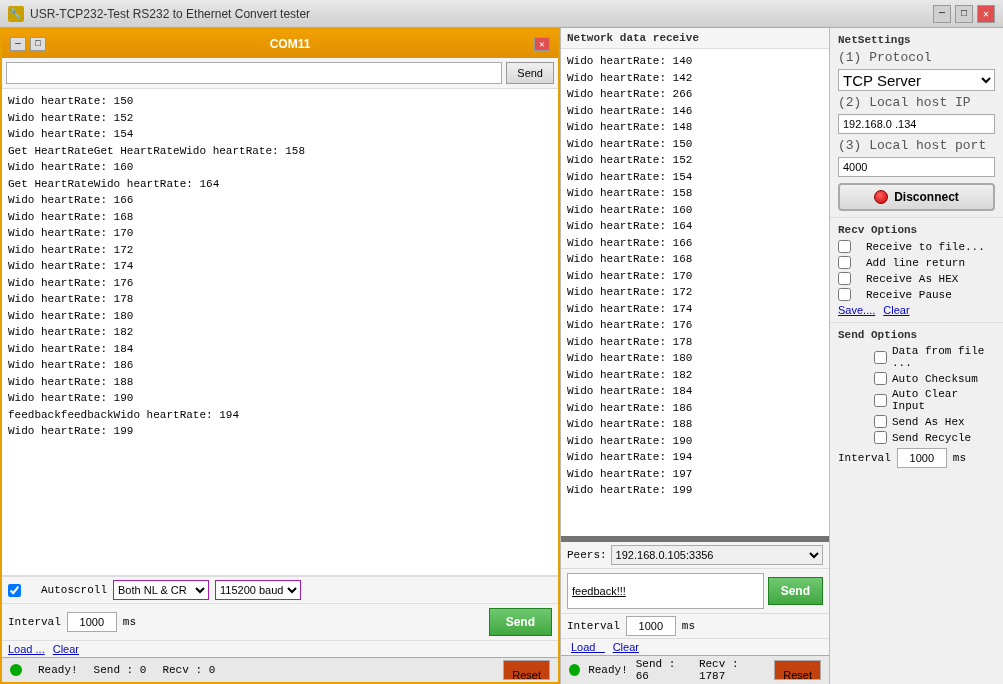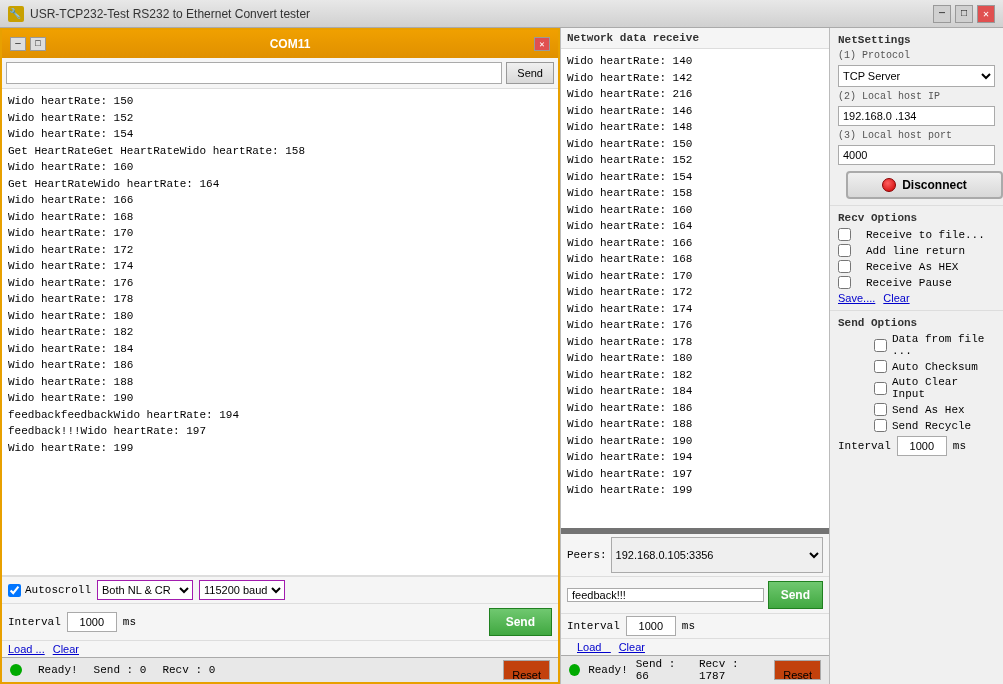--- a/index.html
+++ b/index.html
@@ -131,21 +131,21 @@
     .com-log div { white-space: pre-wrap; }
 
     .com-bottom-bar {
       background: #f5f5f5;
       border-top: 1px solid #ddd;
       padding: 3px 6px;
       display: flex;
       align-items: center;
       gap: 6px;
     }
-    .autoscroll-cb { display: flex; align-items: center; gap: 4px; }
+    .autoscroll-cb { display: flex; align-items: center; gap: 20px; }
     .dropdown-sm {
       height: 20px;
       font-size: 11px;
       border: 1px solid #a21caf;
       background: white;
     }
 
     
     .com-send-row {
       background: #f5f5f5;
@@ -250,39 +250,40 @@
       border-top: 6px solid #737373;
       padding: 3px 6px;
       display: flex;
       align-items: center;
       gap: 4px;
       font-size: 11px;
     }
     .peers-label { font-size: 11px; }
     .peers-dropdown {
       flex: 1;
-      height: 36px;
+      height: 20px;
       font-size: 11px;
       border: 1px solid #aaa;
     }
 
     .net-send-input-row {
       background: #f5f5f5;
       border-top: 1px solid #ddd;
       padding: 4px 6px;
       display: flex;
       align-items: center;
       gap: 4px;
     }
     .net-send-input {
       flex: 1;
-      height: 14px;
+      height: 36px;
       border: 1px solid #aaa;
       font-size: 11px;
       padding: 2px 4px;
+      text-decoration: underline;
     }
     .net-send-btn {
       height: 28px;
       padding: 0 12px;
       background: linear-gradient(to bottom, #70c870, #40a840);
       border: 1px solid #208020;
       color: white;
       font-size: 12px;
       font-weight: bold;
       cursor: pointer;
@@ -293,21 +294,21 @@
       border-top: 1px solid #ddd;
       padding: 2px 6px;
       display: flex;
       align-items: center;
       gap: 6px;
       font-size: 11px;
     }
     .net-load-clear-row {
       background: #f5f5f5;
       border-top: 1px solid #ddd;
-      padding: 2px 16px;
+      padding: 2px 10px;
       display: flex;
       align-items: center;
       gap: 8px;
     }
     .net-status-bar {
       background: #e8e8e8;
       border-top: 1px solid #aaa;
       padding: 2px 8px;
       display: flex;
       align-items: center;
@@ -332,52 +333,51 @@
       font-weight: bold;
       color: #333;
       margin-bottom: 4px;
     }
     .field-row {
       display: flex;
       align-items: center;
       gap: 6px;
       margin-bottom: 4px;
     }
-    .field-label { font-size: 10px; color: #555; min-width: 80px; }
+    .field-label { font-size: 13px; color: #555; min-width: 80px; }
     .field-input {
       flex: 1;
       height: 20px;
       border: 1px solid #aaa;
       font-size: 11px;
       padding: 2px 4px;
       background: white;
     }
     .protocol-dropdown {
       width: 100%;
       height: 22px;
-      font-size: 11px;
+      font-size: 15px;
       border: 1px solid #aaa;
       background: white;
       margin-bottom: 4px;
     }
 
     .disconnect-btn {
       width: 100%;
       height: 28px;
       background: linear-gradient(to bottom, #f0f0f0, #d8d8d8);
       border: 2px solid #aaa;
       border-radius: 4px;
       font-size: 12px;
       font-weight: bold;
       cursor: pointer;
       display: flex;
       align-items: center;
       justify-content: center;
       gap: 6px;
-      margin-left: 8px;
     }
     .red-dot {
       width: 14px; height: 14px;
       background: radial-gradient(circle at 40% 35%, #ff6060, #cc0000);
       border-radius: 50%;
       border: 1px solid #880000;
     }
 
     .checkbox-row {
       display: flex;
@@ -462,21 +462,20 @@
         <div>Wido heartRate: 174</div>
         <div>Wido heartRate: 176</div>
         <div>Wido heartRate: 178</div>
         <div>Wido heartRate: 180</div>
         <div>Wido heartRate: 182</div>
         <div>Wido heartRate: 184</div>
         <div>Wido heartRate: 186</div>
         <div>Wido heartRate: 188</div>
         <div>Wido heartRate: 190</div>
         <div>feedbackfeedbackWido heartRate: 194</div>
-        <div>feedback!!!Wido heartRate: 197</div>
         <div>Wido heartRate: 199</div>
       </div>
 
     <div class="com-bottom-bar">
       <label class="autoscroll-cb">
         <input type="checkbox" checked="" style="">
         <span>Autoscroll</span>
       </label>
       <select class="dropdown-sm" id="line-ending-select">
       <option>No line ending</option><option>Newline</option><option>Carriage return</option><option selected="">Both NL &amp; CR</option></select>
@@ -506,21 +505,21 @@
   </div>
 
   <div class="net-panel">
     <div class="net-header">
       <span>Network data receive</span>
     </div>
 
     <div class="net-log" id="net-log">
         <div>Wido heartRate: 140</div>
         <div>Wido heartRate: 142</div>
-        <div>Wido heartRate: 216</div>
+        <div>Wido heartRate: 266</div>
         <div>Wido heartRate: 146</div>
         <div>Wido heartRate: 148</div>
         <div>Wido heartRate: 150</div>
         <div>Wido heartRate: 152</div>
         <div>Wido heartRate: 154</div>
         <div>Wido heartRate: 158</div>
         <div>Wido heartRate: 160</div>
         <div>Wido heartRate: 164</div>
         <div>Wido heartRate: 166</div>
         <div>Wido heartRate: 168</div>

